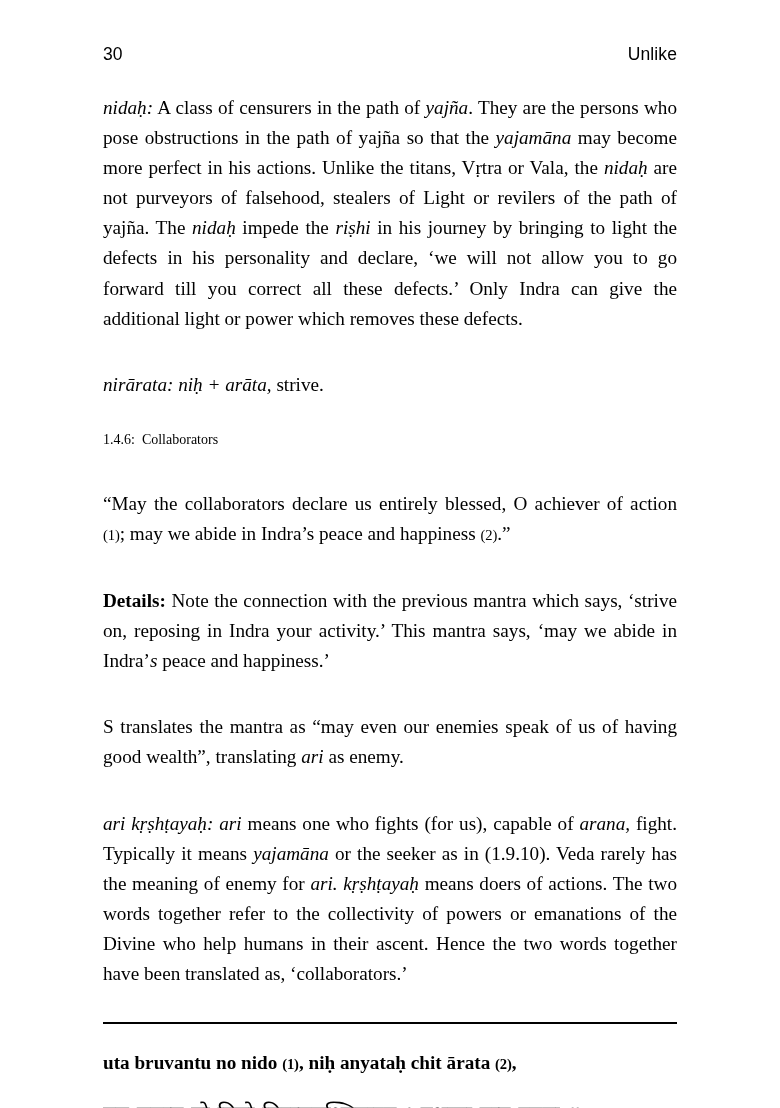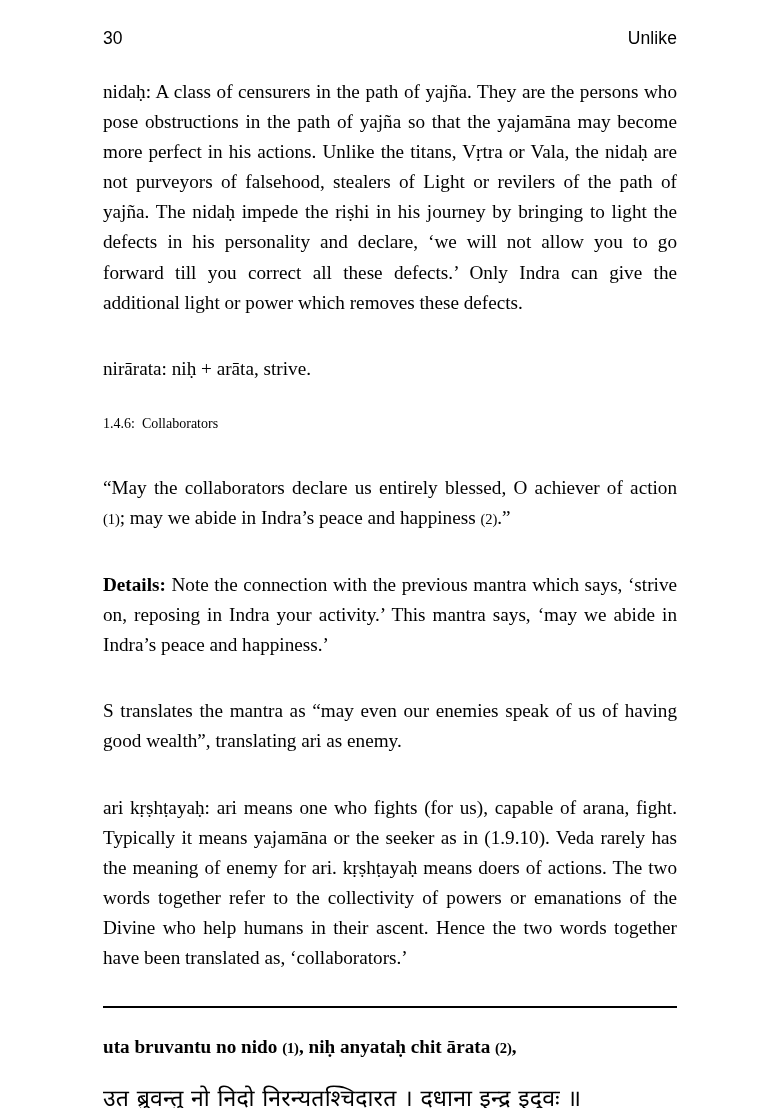--- a/index.html
+++ b/index.html
@@ -16,21 +16,21 @@
     overflow: hidden;
   }
 
   .page {
     position: absolute;
     left: 0;
     top: 0;
     width: 780px;
     height: 1108px;
     box-sizing: border-box;
-    padding: 28px 103px 0 103px;
+    padding: 44px 103px 0 103px;
   }
 
   
   .running-head {
     display: flex;
     justify-content: space-between;
     align-items: baseline;
     font-family: "Liberation Sans", "DejaVu Sans", sans-serif;
     font-size: 17.5px;
     letter-spacing: 0.1px;
@@ -48,21 +48,21 @@
     text-justify: inter-word;
     margin: 0;
     -webkit-hyphens: none;
     hyphens: none;
   }
   .body-para.first {
     margin-top: 23px;
   }
   .gap-para { margin-top: 36px; }
 
-  .it { }
+  .it { font-style: italic; }
   .bd { font-weight: bold; }
 
   
   .num {
     font-size: 14.6px;
     letter-spacing: -0.1px;
   }
 
   
   .section-heading {

